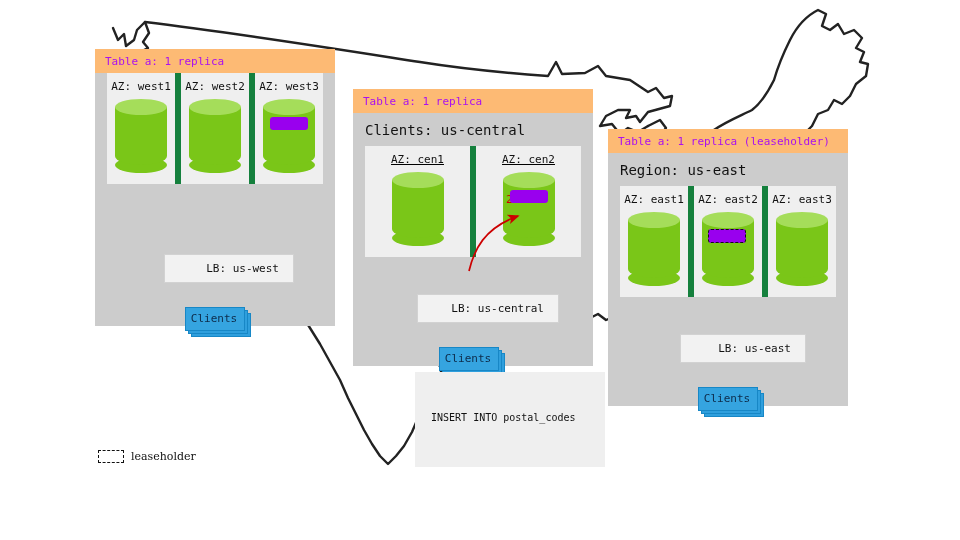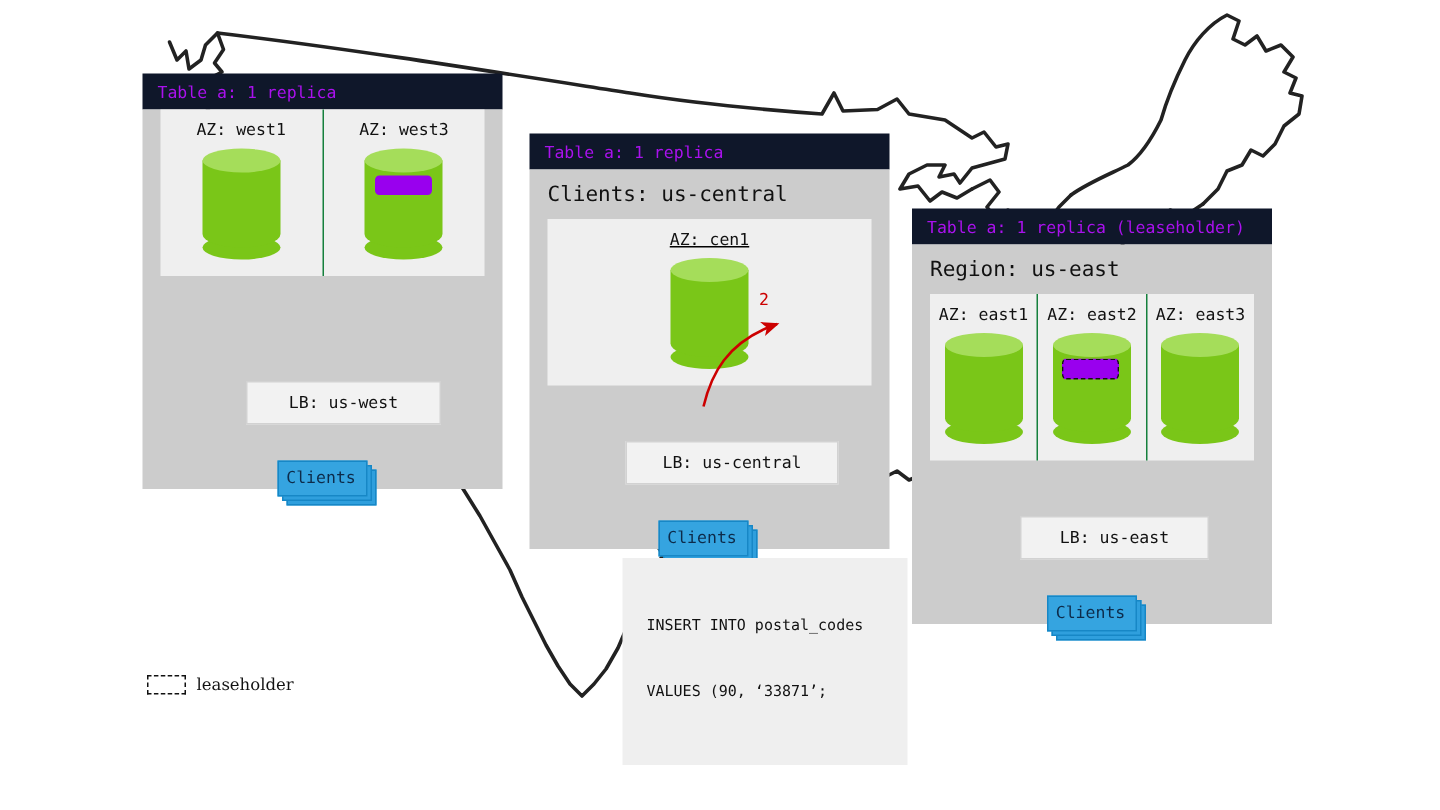--- a/index.html
+++ b/index.html
@@ -11,21 +11,21 @@
   }
   #stage{position:absolute;left:0;top:0;width:960px;height:540px;}
 
   
   #map-layer{position:absolute;left:0;top:0;width:960px;height:540px;}
   #map-layer svg{display:block;}
 
   
   .region-panel{position:absolute;}
   .panel-header{
-    background:#0f172a;
+    background:#fdba74;
     color:#aa11ee;
     font-size:11px;
     letter-spacing:0px;
     padding:6px 10px 5px 10px;
     white-space:nowrap;
   }
   .panel-body{
     background:#cccccc;
     padding:0;
   }
@@ -39,21 +39,21 @@
     display:flex;
     background:#efefef;
     margin:0 12px;
     border:0;
   }
   .az-cell{
     flex:1 1 0;
     padding:7px 0 10px 0;
     text-align:center;
     position:relative;
-    border-right:1px solid #15803d;
+    border-right:6px solid #15803d;
   }
   .az-cell:last-child{border-right:0;}
   .az-label{
     font-size:11px;
     color:#111;
     white-space:nowrap;
     display:block;
     margin-bottom:6px;
   }
 
@@ -94,21 +94,21 @@
 
   
   .lb-box{
     position:absolute;
     background:#f2f2f2;
     border:1px solid #d2d2d2;
     font-size:11px;
     color:#111;
     padding:7px 14px;
     white-space:nowrap;
-    text-align:center;
+    text-align:right;
   }
 
   
   .clients{
     position:absolute;
     width:58px;height:22px;
   }
   .clients .sheet{
     position:absolute;
     width:58px;height:22px;
@@ -225,20 +225,28 @@
       <div class="az-row" style="height:111px;">
         <div class="az-cell">
           <span class="az-label">AZ: west1</span>
           <div class="cyl">
             <div class="bot"></div>
             <div class="body"></div>
             <div class="top"></div>
           </div>
         </div>
         <div class="az-cell">
+          <span class="az-label">AZ: west2</span>
+          <div class="cyl">
+            <div class="bot"></div>
+            <div class="body"></div>
+            <div class="top"></div>
+          </div>
+        </div>
+        <div class="az-cell">
           <span class="az-label">AZ: west3</span>
           <div class="cyl">
             <div class="bot"></div>
             <div class="body"></div>
             <div class="top"></div>
             <div class="replica"></div>
           </div>
         </div>
       </div>
 
@@ -260,34 +268,43 @@
 
       <div class="az-row" style="height:111px;text-decoration:underline;">
         <div class="az-cell">
           <span class="az-label">AZ: cen1</span>
           <div class="cyl">
             <div class="bot"></div>
             <div class="body"></div>
             <div class="top"></div>
           </div>
         </div>
+        <div class="az-cell">
+          <span class="az-label">AZ: cen2</span>
+          <div class="cyl">
+            <div class="bot"></div>
+            <div class="body"></div>
+            <div class="top"></div>
+            <div class="replica"></div>
+          </div>
+        </div>
       </div>
 
       <div class="lb-box" style="left:64px;top:181px;width:112px;">LB: us-central</div>
 
       <div class="clients" style="left:86px;top:234px;">
         <div class="sheet s3"></div>
         <div class="sheet s2"></div>
         <div class="sheet s1"></div>
         <div class="lab">Clients</div>
       </div>
     </div>
   </div>
 
-  <div class="region-panel" style="left:608px;top:129px;width:240px;margin-top:10px;">
+  <div class="region-panel" style="left:608px;top:129px;width:240px;">
     <div class="panel-header">Table a: 1 replica (leaseholder)</div>
     <div class="panel-body" style="height:253px;position:relative;">
       <div class="region-title">Region: us-east</div>
 
       <div class="az-row" style="height:111px;">
         <div class="az-cell">
           <span class="az-label">AZ: east1</span>
           <div class="cyl">
             <div class="bot"></div>
             <div class="body"></div>
@@ -331,21 +348,20 @@
           <path d="M0,0.3 L7,3.2 L0,6.1 L1.8,3.2 Z" fill="#cc0000"></path>
         </marker>
       </defs>
       <path d="M469,271 C474,250 484,228 518,216" fill="none" stroke="#cc0000" stroke-width="1.7" marker-end="url(#redhead)"></path>
     </svg>
     <div class="arrow-num" style="left:506px;top:193px;">2</div>
   </div>
 
   <div class="sql-box" style="left:415px;top:372px;width:160px;">
     <div>INSERT INTO postal_codes</div>
-    <div>VALUES (90, ‘33871’;</div>
   </div>
 
   <div class="legend" style="left:98px;top:450px;">
     <div class="swatch"></div>
     <div class="ltext">leaseholder</div>
   </div>
 
 </div>
 
 </body></html>

